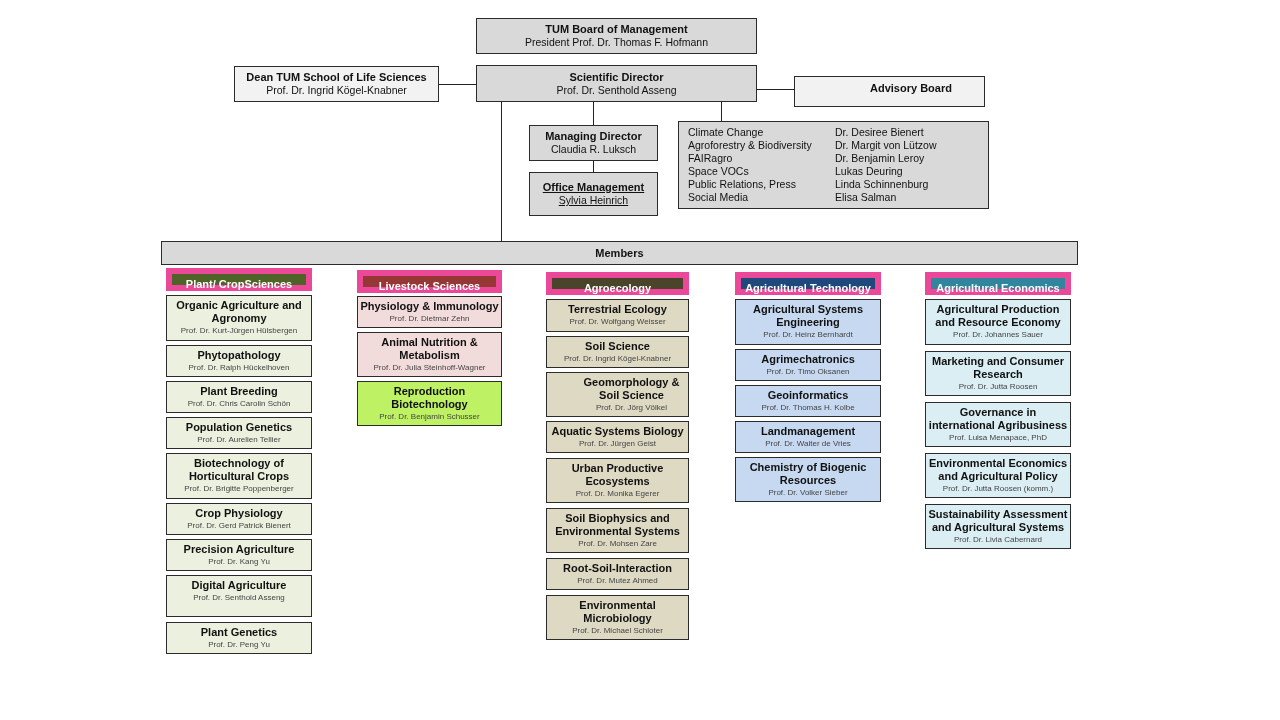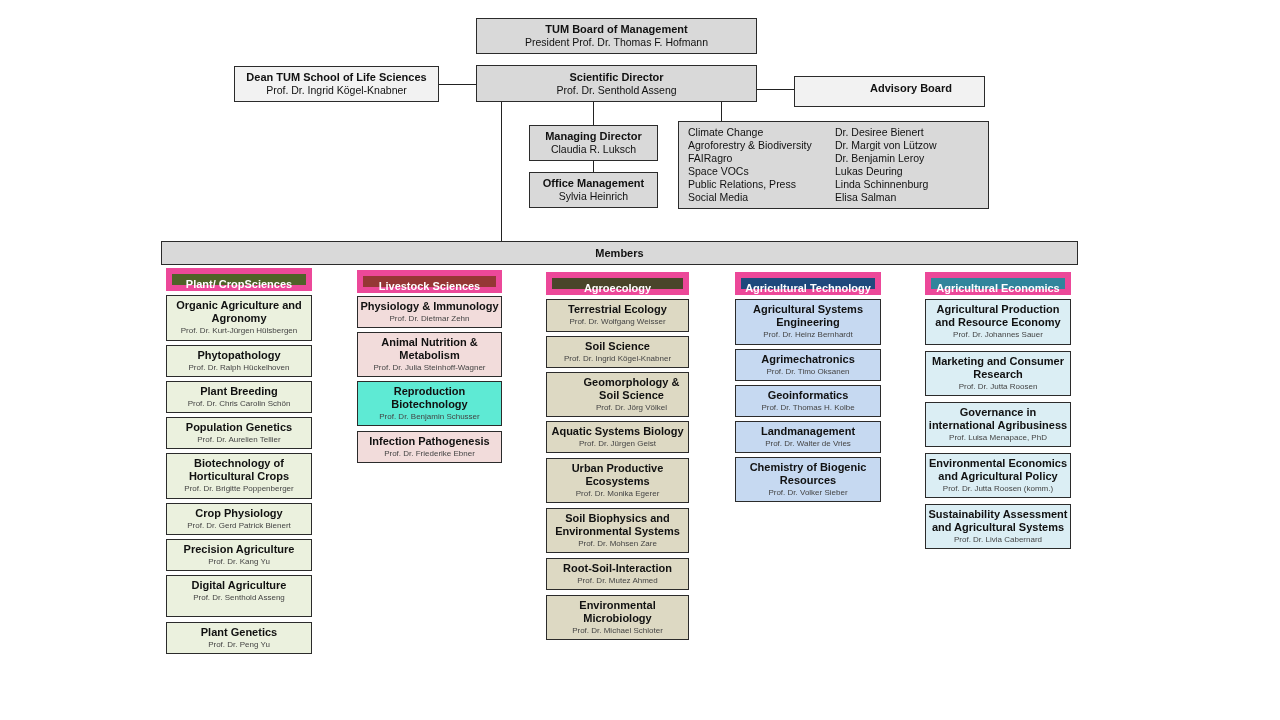--- a/index.html
+++ b/index.html
@@ -51,21 +51,21 @@
 
 <div class="box light" style="left:794px;top:76px;width:191px;height:31px;padding-left:43px;">
   <div class="t" style="margin-top:-6px;">Advisory Board</div>
 </div>
 
 <div class="box gray" style="left:529px;top:125px;width:129px;height:36px;">
   <div class="t">Managing Director</div>
   <div class="s">Claudia R. Luksch</div>
 </div>
 
-<div class="box gray" style="left:529px;top:172px;width:129px;height:36px;">
+<div class="box gray" style="left:529px;top:172px;width:129px;height:44px;text-decoration:underline;">
   <div class="t">Office Management</div>
   <div class="s">Sylvia Heinrich</div>
 </div>
 
 <div class="box gray" style="left:678px;top:121px;width:311px;height:88px;"></div>
 <div class="adv-list" id="topics-left" style="left:688px;top:126px;">
     <div>Climate Change</div>
     <div>Agroforestry &amp; Biodiversity</div>
     <div>FAIRagro</div>
     <div>Space VOCs</div>
@@ -125,27 +125,23 @@
 <div class="col" id="col-1" style="left:357px;top:270px;width:145px;">
     <div class="hdr" style="background: rgb(149, 55, 53);">Livestock Sciences</div>
     <div class="unit" style="background: rgb(242, 220, 219); min-height: 32px; margin-top: 3px;">
       <div class="ut">Physiology &amp; Immunology</div>
       <div class="up">Prof. Dr. Dietmar Zehn</div>
     </div>
     <div class="unit" style="background: rgb(242, 220, 219); min-height: 44px; margin-top: 4px;">
       <div class="ut">Animal Nutrition &amp; Metabolism</div>
       <div class="up">Prof. Dr. Julia Steinhoff-Wagner</div>
     </div>
-    <div class="unit" style="background: #5eead4; min-height: 45px; margin-top: 4px;">
+    <div class="unit" style="background: #bef264; min-height: 45px; margin-top: 4px;">
       <div class="ut">Reproduction Biotechnology</div>
       <div class="up">Prof. Dr. Benjamin Schusser</div>
-    </div>
-    <div class="unit" style="background: rgb(242, 220, 219); min-height: 32px; margin-top: 5px;">
-      <div class="ut">Infection Pathogenesis</div>
-      <div class="up">Prof. Dr. Friederike Ebner</div>
     </div>
   </div>
 <div class="col" id="col-2" style="left:546px;top:272px;width:143px;">
     <div class="hdr" style="background: rgb(74, 69, 42);">Agroecology</div>
     <div class="unit" style="background: rgb(221, 217, 195); min-height: 33px; margin-top: 4px;">
       <div class="ut">Terrestrial Ecology</div>
       <div class="up">Prof. Dr. Wolfgang Weisser</div>
     </div>
     <div class="unit" style="background: rgb(221, 217, 195); min-height: 32px; margin-top: 4px;">
       <div class="ut">Soil Science</div>

